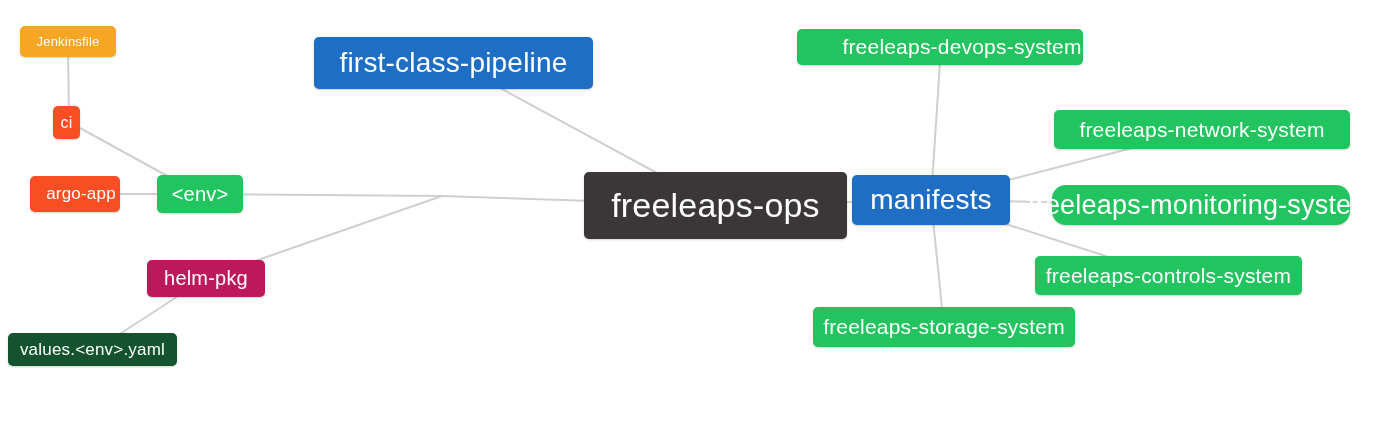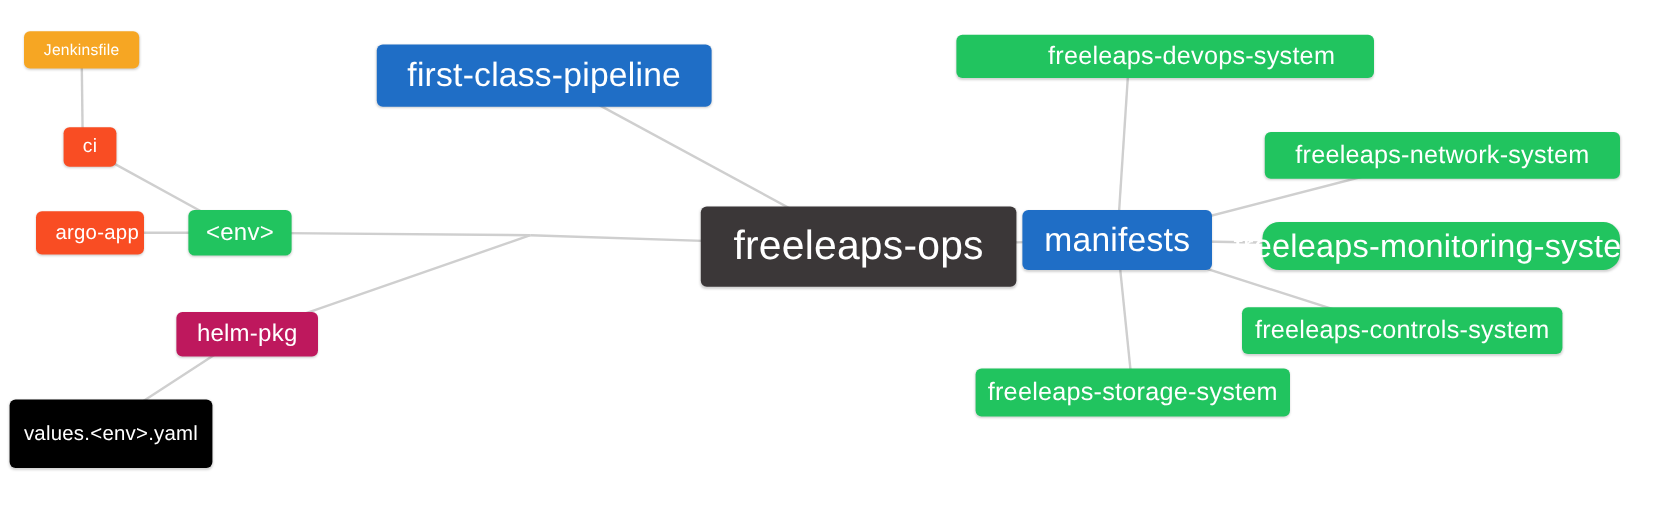--- a/index.html
+++ b/index.html
@@ -56,40 +56,40 @@
     <line x1="716" y1="205" x2="931" y2="200" stroke="#cfcfcf"></line>
     <line x1="931" y1="200" x2="941" y2="47" stroke="#cfcfcf"></line>
     <line x1="931" y1="200" x2="1202" y2="130" stroke="#cfcfcf"></line>
     <line x1="931" y1="200" x2="1214" y2="205" stroke="#cfcfcf"></line>
     <line x1="931" y1="200" x2="1168" y2="276" stroke="#cfcfcf"></line>
     <line x1="931" y1="200" x2="944" y2="327" stroke="#cfcfcf"></line>
   </svg>
 
   <div class="node" style="left: 20px; top: 26px; width: 96px; height: 31px; font-size: 13px; background: rgb(246, 166, 35); color: rgb(255, 255, 255);">Jenkinsfile</div>
 
-  <div class="node" style="left: 53px; top: 106px; width: 44px; height: 33px; font-size: 16px; background: rgb(249, 77, 35); color: rgb(255, 255, 255);">ci</div>
+  <div class="node" style="left: 53px; top: 106px; width: 27px; height: 33px; font-size: 16px; background: rgb(249, 77, 35); color: rgb(255, 255, 255);">ci</div>
 
   <div class="node" style="left: 30px; top: 176px; width: 90px; height: 36px; font-size: 17px; background: rgb(249, 77, 35); color: rgb(255, 255, 255); padding-left: 12px;">argo-app</div>
 
   <div class="node" style="left: 157px; top: 175px; width: 86px; height: 38px; font-size: 20px; background: rgb(33, 196, 95); color: rgb(255, 255, 255);">&lt;env&gt;</div>
 
   <div class="node" style="left: 314px; top: 37px; width: 279px; height: 52px; font-size: 28px; background: rgb(31, 110, 198); color: rgb(255, 255, 255);">first-class-pipeline</div>
 
 
   <div class="node" style="left: 584px; top: 172px; width: 263px; height: 67px; font-size: 34px; background: rgb(59, 55, 56); color: rgb(255, 255, 255);">freeleaps-ops</div>
 
   <div class="node" style="left: 852px; top: 175px; width: 158px; height: 50px; font-size: 28px; background: rgb(31, 110, 198); color: rgb(255, 255, 255);">manifests</div>
 
-  <div class="node" style="left: 797px; top: 29px; width: 348px; height: 36px; font-size: 21px; background: rgb(33, 196, 95); color: rgb(255, 255, 255); padding-left: 44px;">freeleaps-devops-system</div>
+  <div class="node" style="left: 797px; top: 29px; width: 286px; height: 36px; font-size: 21px; background: rgb(33, 196, 95); color: rgb(255, 255, 255); padding-left: 44px;">freeleaps-devops-system</div>
 
   <div class="node" style="left: 1054px; top: 110px; width: 296px; height: 39px; font-size: 21px; background: rgb(33, 196, 95); color: rgb(255, 255, 255);">freeleaps-network-system</div>
 
   <div class="node" style="left: 1052px; top: 185px; width: 298px; height: 40px; font-size: 27px; background: rgb(33, 196, 95); color: rgb(255, 255, 255); border-radius: 14px;">freeleaps-monitoring-system</div>
 
   <div class="node" style="left: 1035px; top: 256px; width: 267px; height: 39px; font-size: 21px; background: rgb(33, 196, 95); color: rgb(255, 255, 255);">freeleaps-controls-system</div>
 
   <div class="node" style="left: 813px; top: 307px; width: 262px; height: 40px; font-size: 21px; background: rgb(33, 196, 95); color: rgb(255, 255, 255);">freeleaps-storage-system</div>
 
   <div class="node" style="left: 147px; top: 260px; width: 118px; height: 37px; font-size: 20px; background: #be185d; color: rgb(255, 255, 255);">helm-pkg</div>
 
-  <div class="node" style="left: 8px; top: 333px; width: 169px; height: 57px; font-size: 17px; background: #000000; color: rgb(255, 255, 255); text-align: center;">values.&lt;env&gt;.yaml</div>
+  <div class="node" style="left: 8px; top: 333px; width: 169px; height: 33px; font-size: 17px; background: #14532d; color: rgb(255, 255, 255); text-align: center;">values.&lt;env&gt;.yaml</div>
 
 </div>
 
 </body></html>

